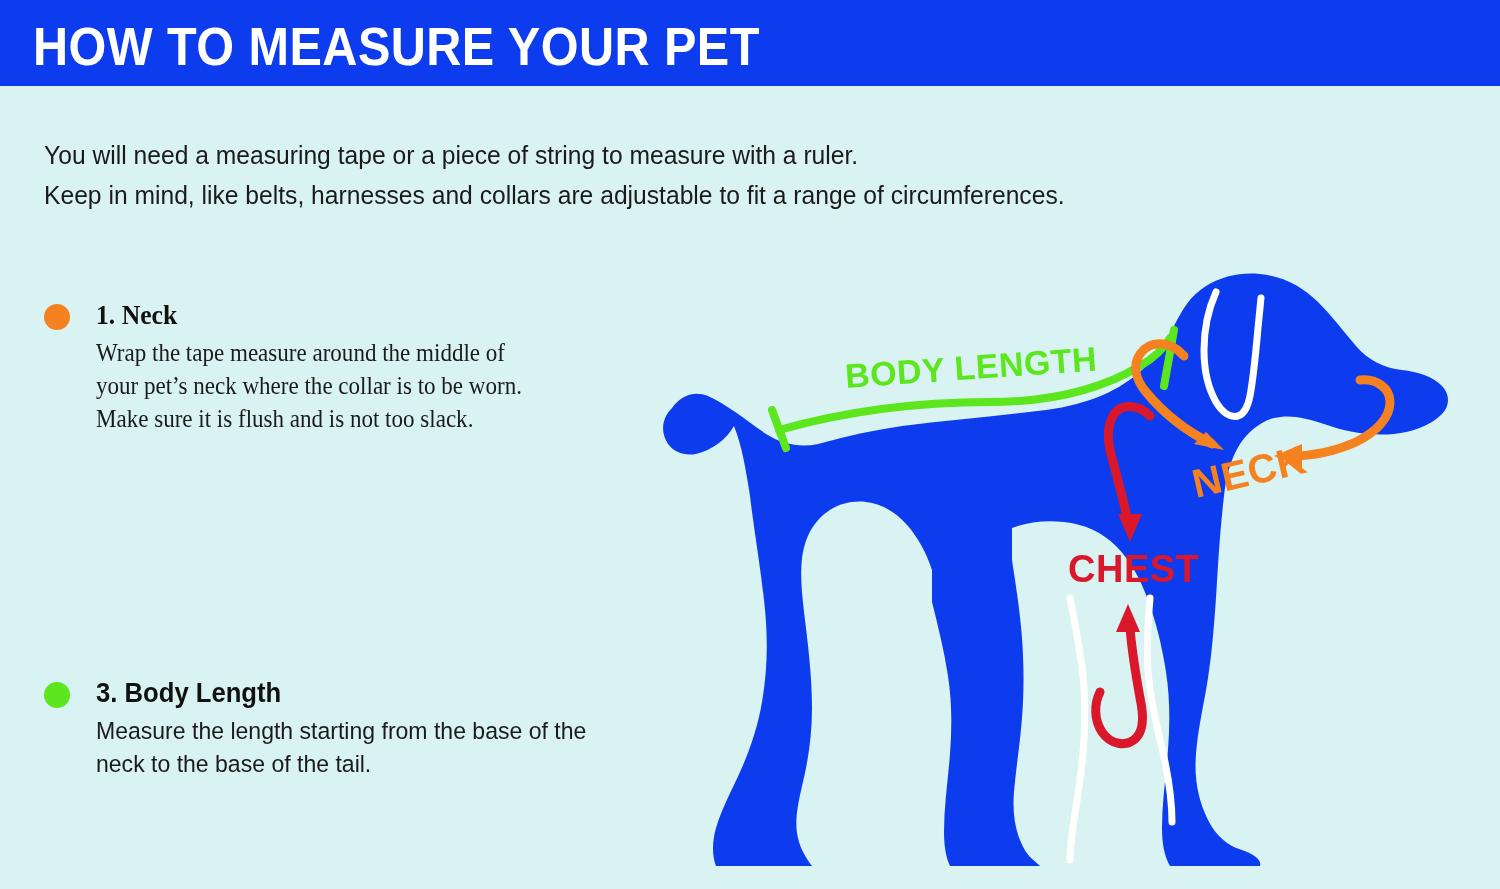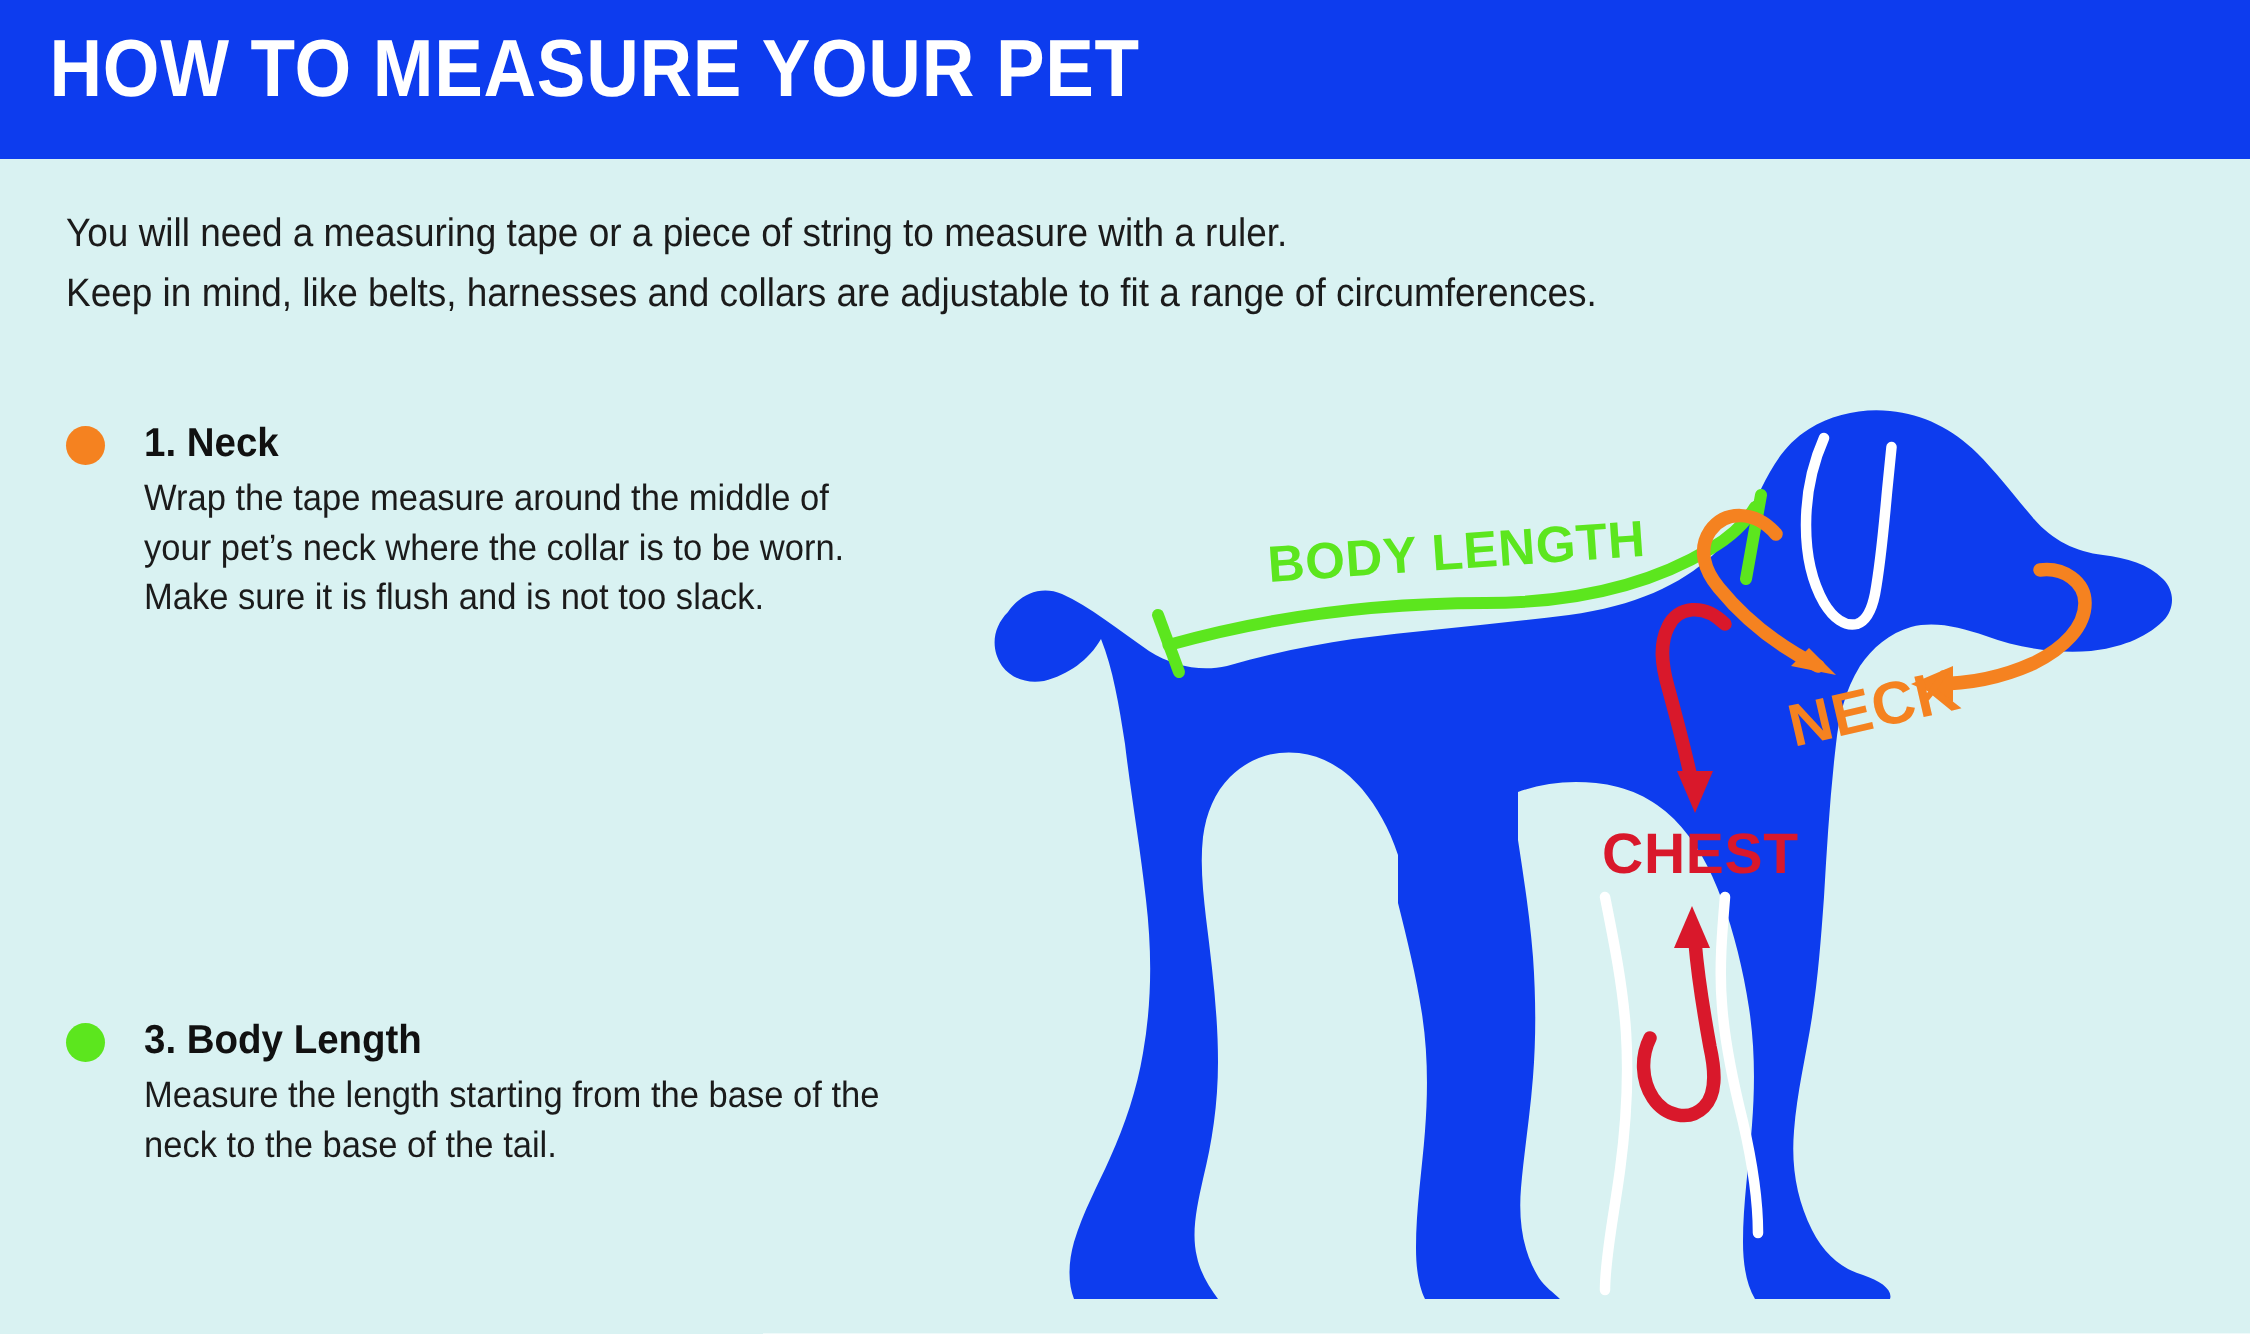--- a/index.html
+++ b/index.html
@@ -17,21 +17,21 @@
     background: #d9f2f2;
     overflow: hidden;
   }
 
   
   #header-bar {
     position: absolute;
     left: 0;
     top: 0;
     width: 1500px;
-    height: 106px;
+    height: 86px;
     background: #0d3cee;
   }
   #header-title {
     position: absolute;
     left: 33px;
     top: 17px;
     font-family: "Liberation Sans", sans-serif;
     font-weight: bold;
     font-size: 54px;
     line-height: 58px;
@@ -57,21 +57,21 @@
   #intro .line {
     white-space: nowrap;
   }
 
   
   .step {
     position: absolute;
     left: 44px;
     width: 640px;
   }
-  #step-1 { top: 278px; }
+  #step-1 { top: 298px; font-family: Liberation Serif, serif; }
   #step-2 { top: 474px; }
   #step-3 { top: 676px; }
 
   .step-bullet {
     position: absolute;
     left: 0px;
     top: 6px;
     width: 26px;
     height: 26px;
     border-radius: 50%;

